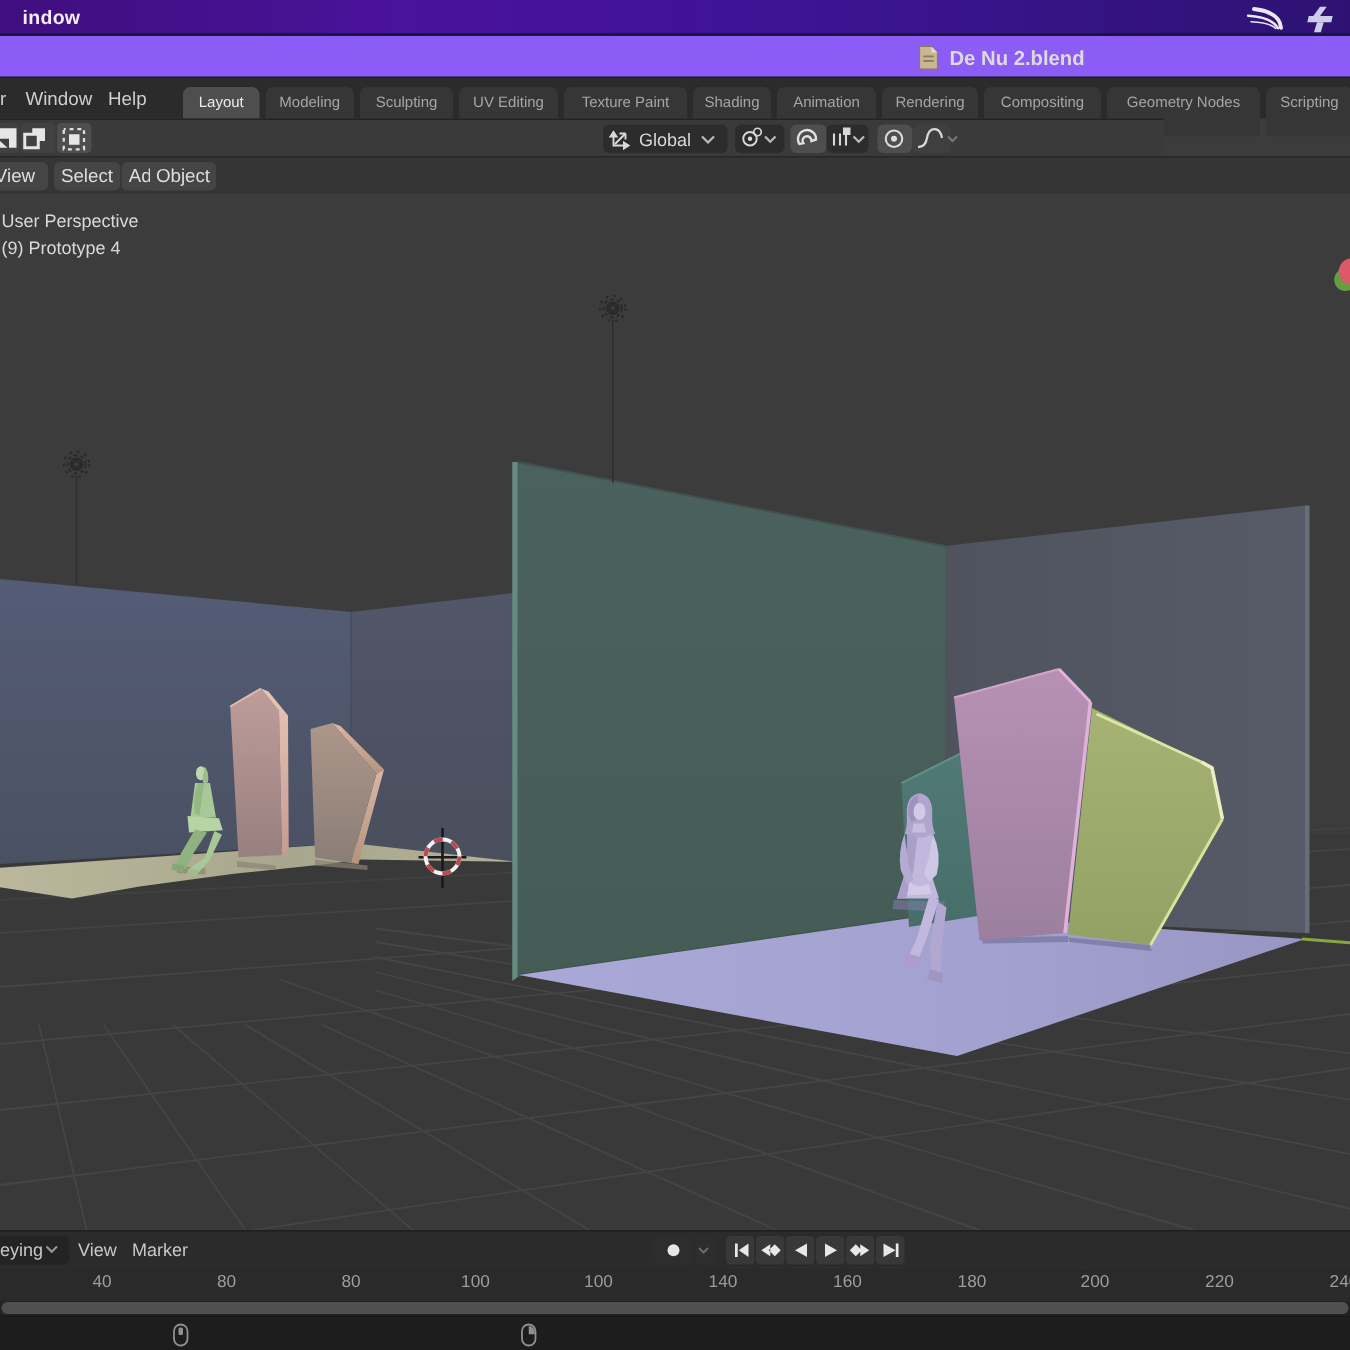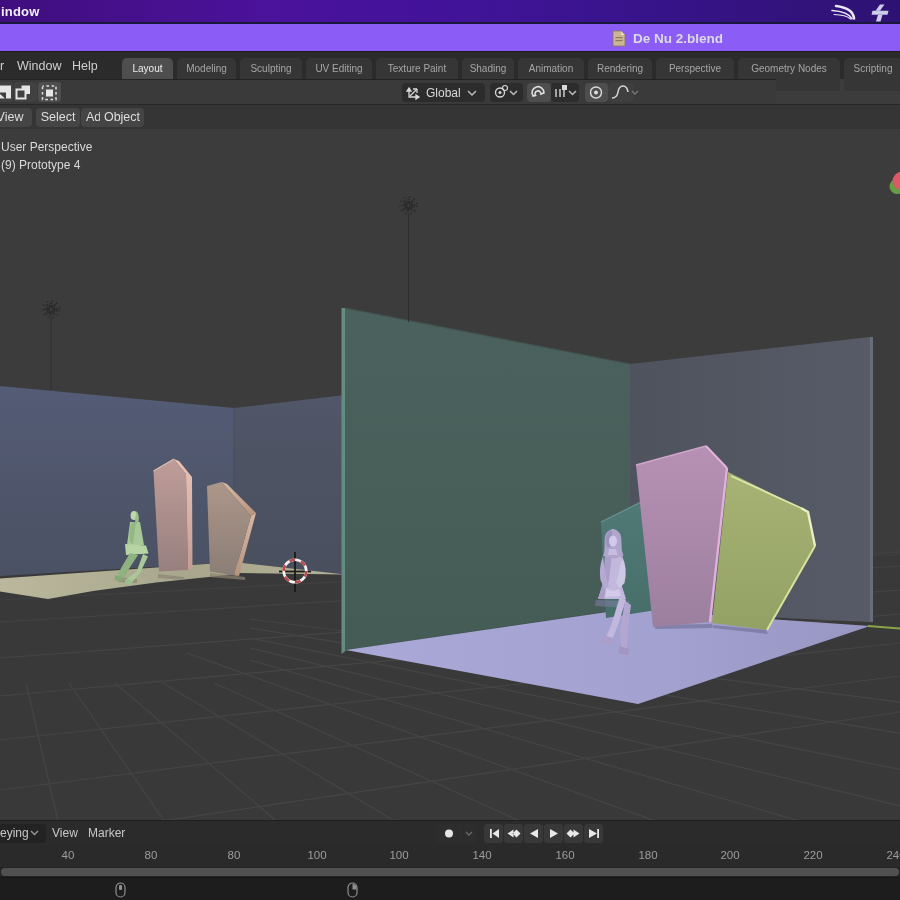--- a/index.html
+++ b/index.html
@@ -6,21 +6,21 @@
   html,body { width:900px; height:900px; overflow:hidden; background:#3c3c3c;
     font-family:"Liberation Sans", sans-serif; }
   #page { position:relative; width:900px; height:900px; }
   .abs { position:absolute; }
 
   
   #macbar { left:0; top:0; width:900px; height:24px;
     background:linear-gradient(90deg,#400e7e 0%,#4b129b 30%,#44129b 45%,#3a1490 65%,#2e1272 100%);
     border-bottom:2px solid #19183c;
   }
-  #macbar .t { position:absolute; left:1px; top:4px; color:#f2eefc; font-size:13px; font-weight:bold; letter-spacing:0.2px;}
+  #macbar .t { position:absolute; left:15px; top:4px; color:#f2eefc; font-size:13px; font-weight:bold; letter-spacing:0.2px;}
 
   
   #titlebar { left:0; top:24px; width:900px; height:28px; background:#8b5cf6; border-bottom:1px solid #1c1a1c;}
   #titlebar .txt { position:absolute; left:633px; top:7px; color:#dcdbdc; font-size:13.5px; font-weight:bold; }
 
   
   #menurow { left:0; top:52px; width:900px; height:27px; background:#2b2b2b; }
   .menu { position:absolute; top:7px; color:#cfcfcf; font-size:12.5px; }
   .tab { position:absolute; top:6px; height:33px; border-radius:5px 5px 0 0;
      color:#a5a5a5; font-size:10px; text-align:center; line-height:21px; background:#363636;}
@@ -260,21 +260,21 @@
     <div class="menu" style="left:17px">Window</div>
     <div class="menu" style="left:72px">Help</div>
     <div class="tab active" style="left:122px;width:51px">Layout</div>
     <div class="tab" style="left:177px;width:59px">Modeling</div>
     <div class="tab" style="left:240px;width:62px">Sculpting</div>
     <div class="tab" style="left:306px;width:66px">UV Editing</div>
     <div class="tab" style="left:376px;width:82px">Texture Paint</div>
     <div class="tab" style="left:462px;width:52px">Shading</div>
     <div class="tab" style="left:518px;width:66px">Animation</div>
     <div class="tab" style="left:588px;width:64px">Rendering</div>
-    <div class="tab" style="left:656px;width:78px">Perspective</div>
+    <div class="tab" style="left:656px;width:78px">Compositing</div>
     <div class="tab" style="left:738px;width:102px">Geometry Nodes</div>
     <div class="tab" style="left:844px;width:58px">Scripting</div>
   </div>
 
   <div id="toolrow" class="abs">
     <svg class="abs" style="left:0;top:0" width="900" height="25" viewBox="0 0 900 25">
 
       <rect x="-10" y="2" width="23" height="20" rx="3" fill="#414141"></rect>
       <rect x="14" y="2" width="23" height="20" rx="3" fill="#414141"></rect>
       <rect x="38" y="2" width="23" height="20" rx="3" fill="#4e4e4e"></rect>

